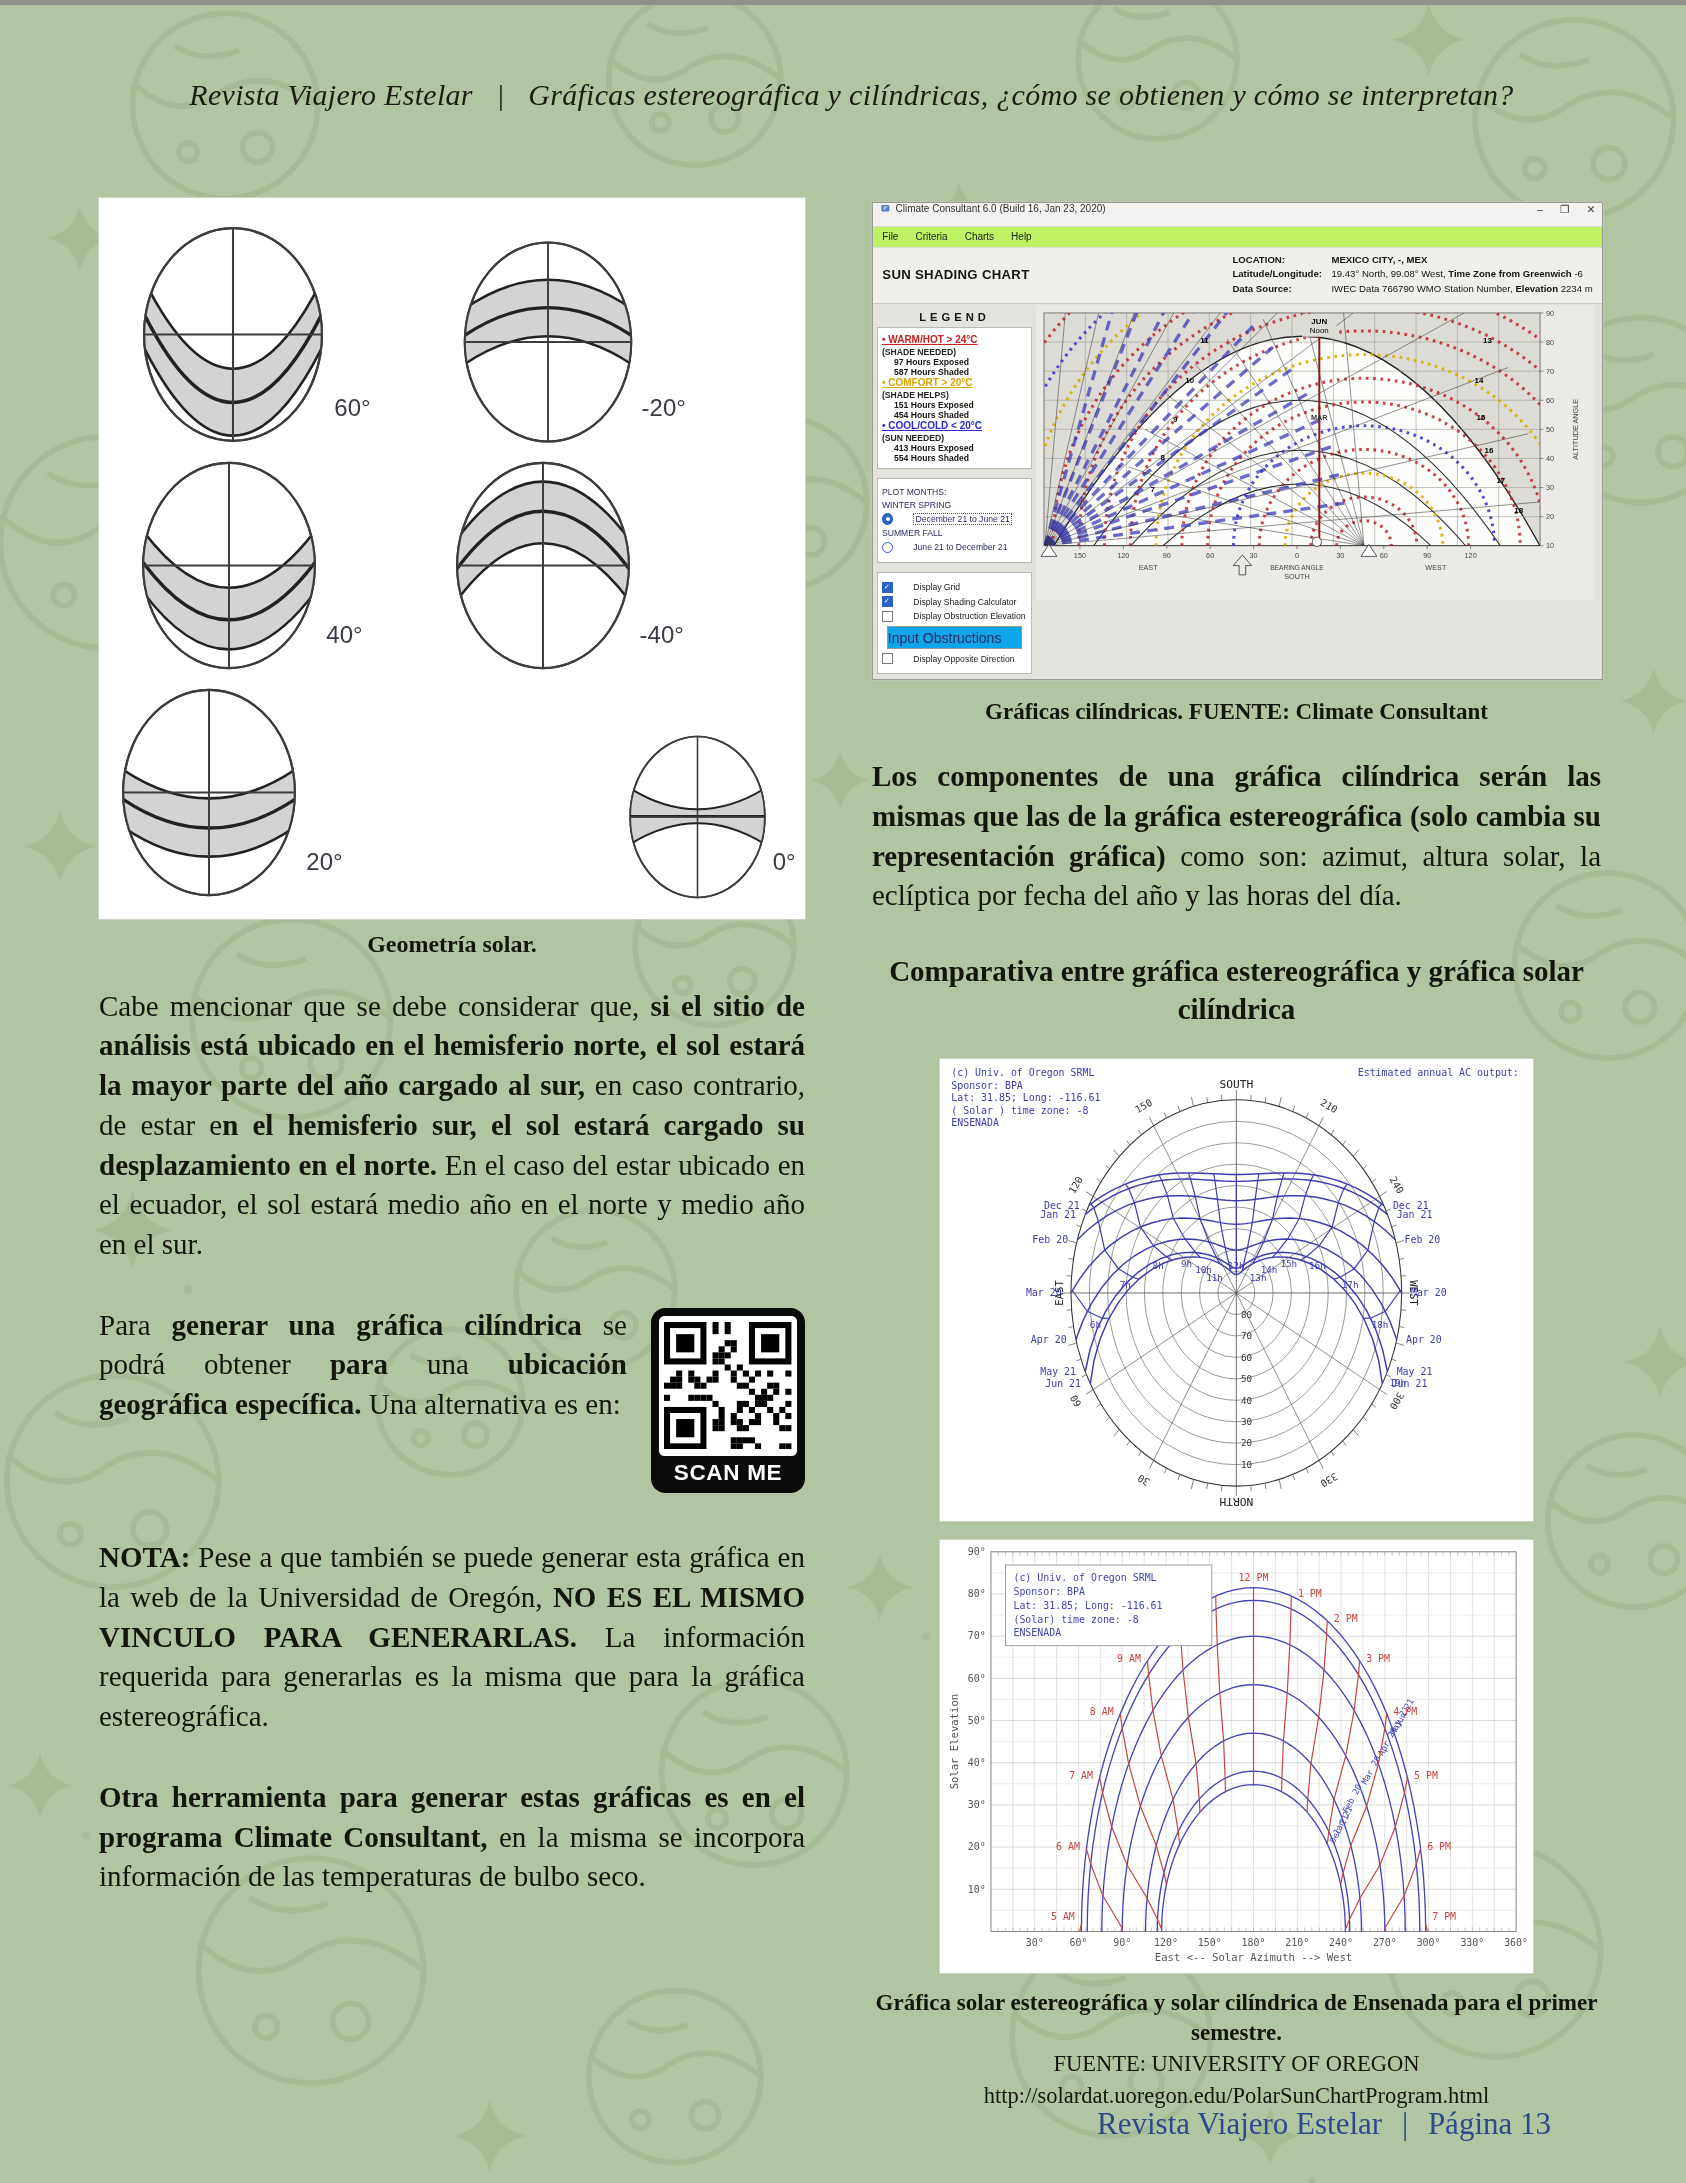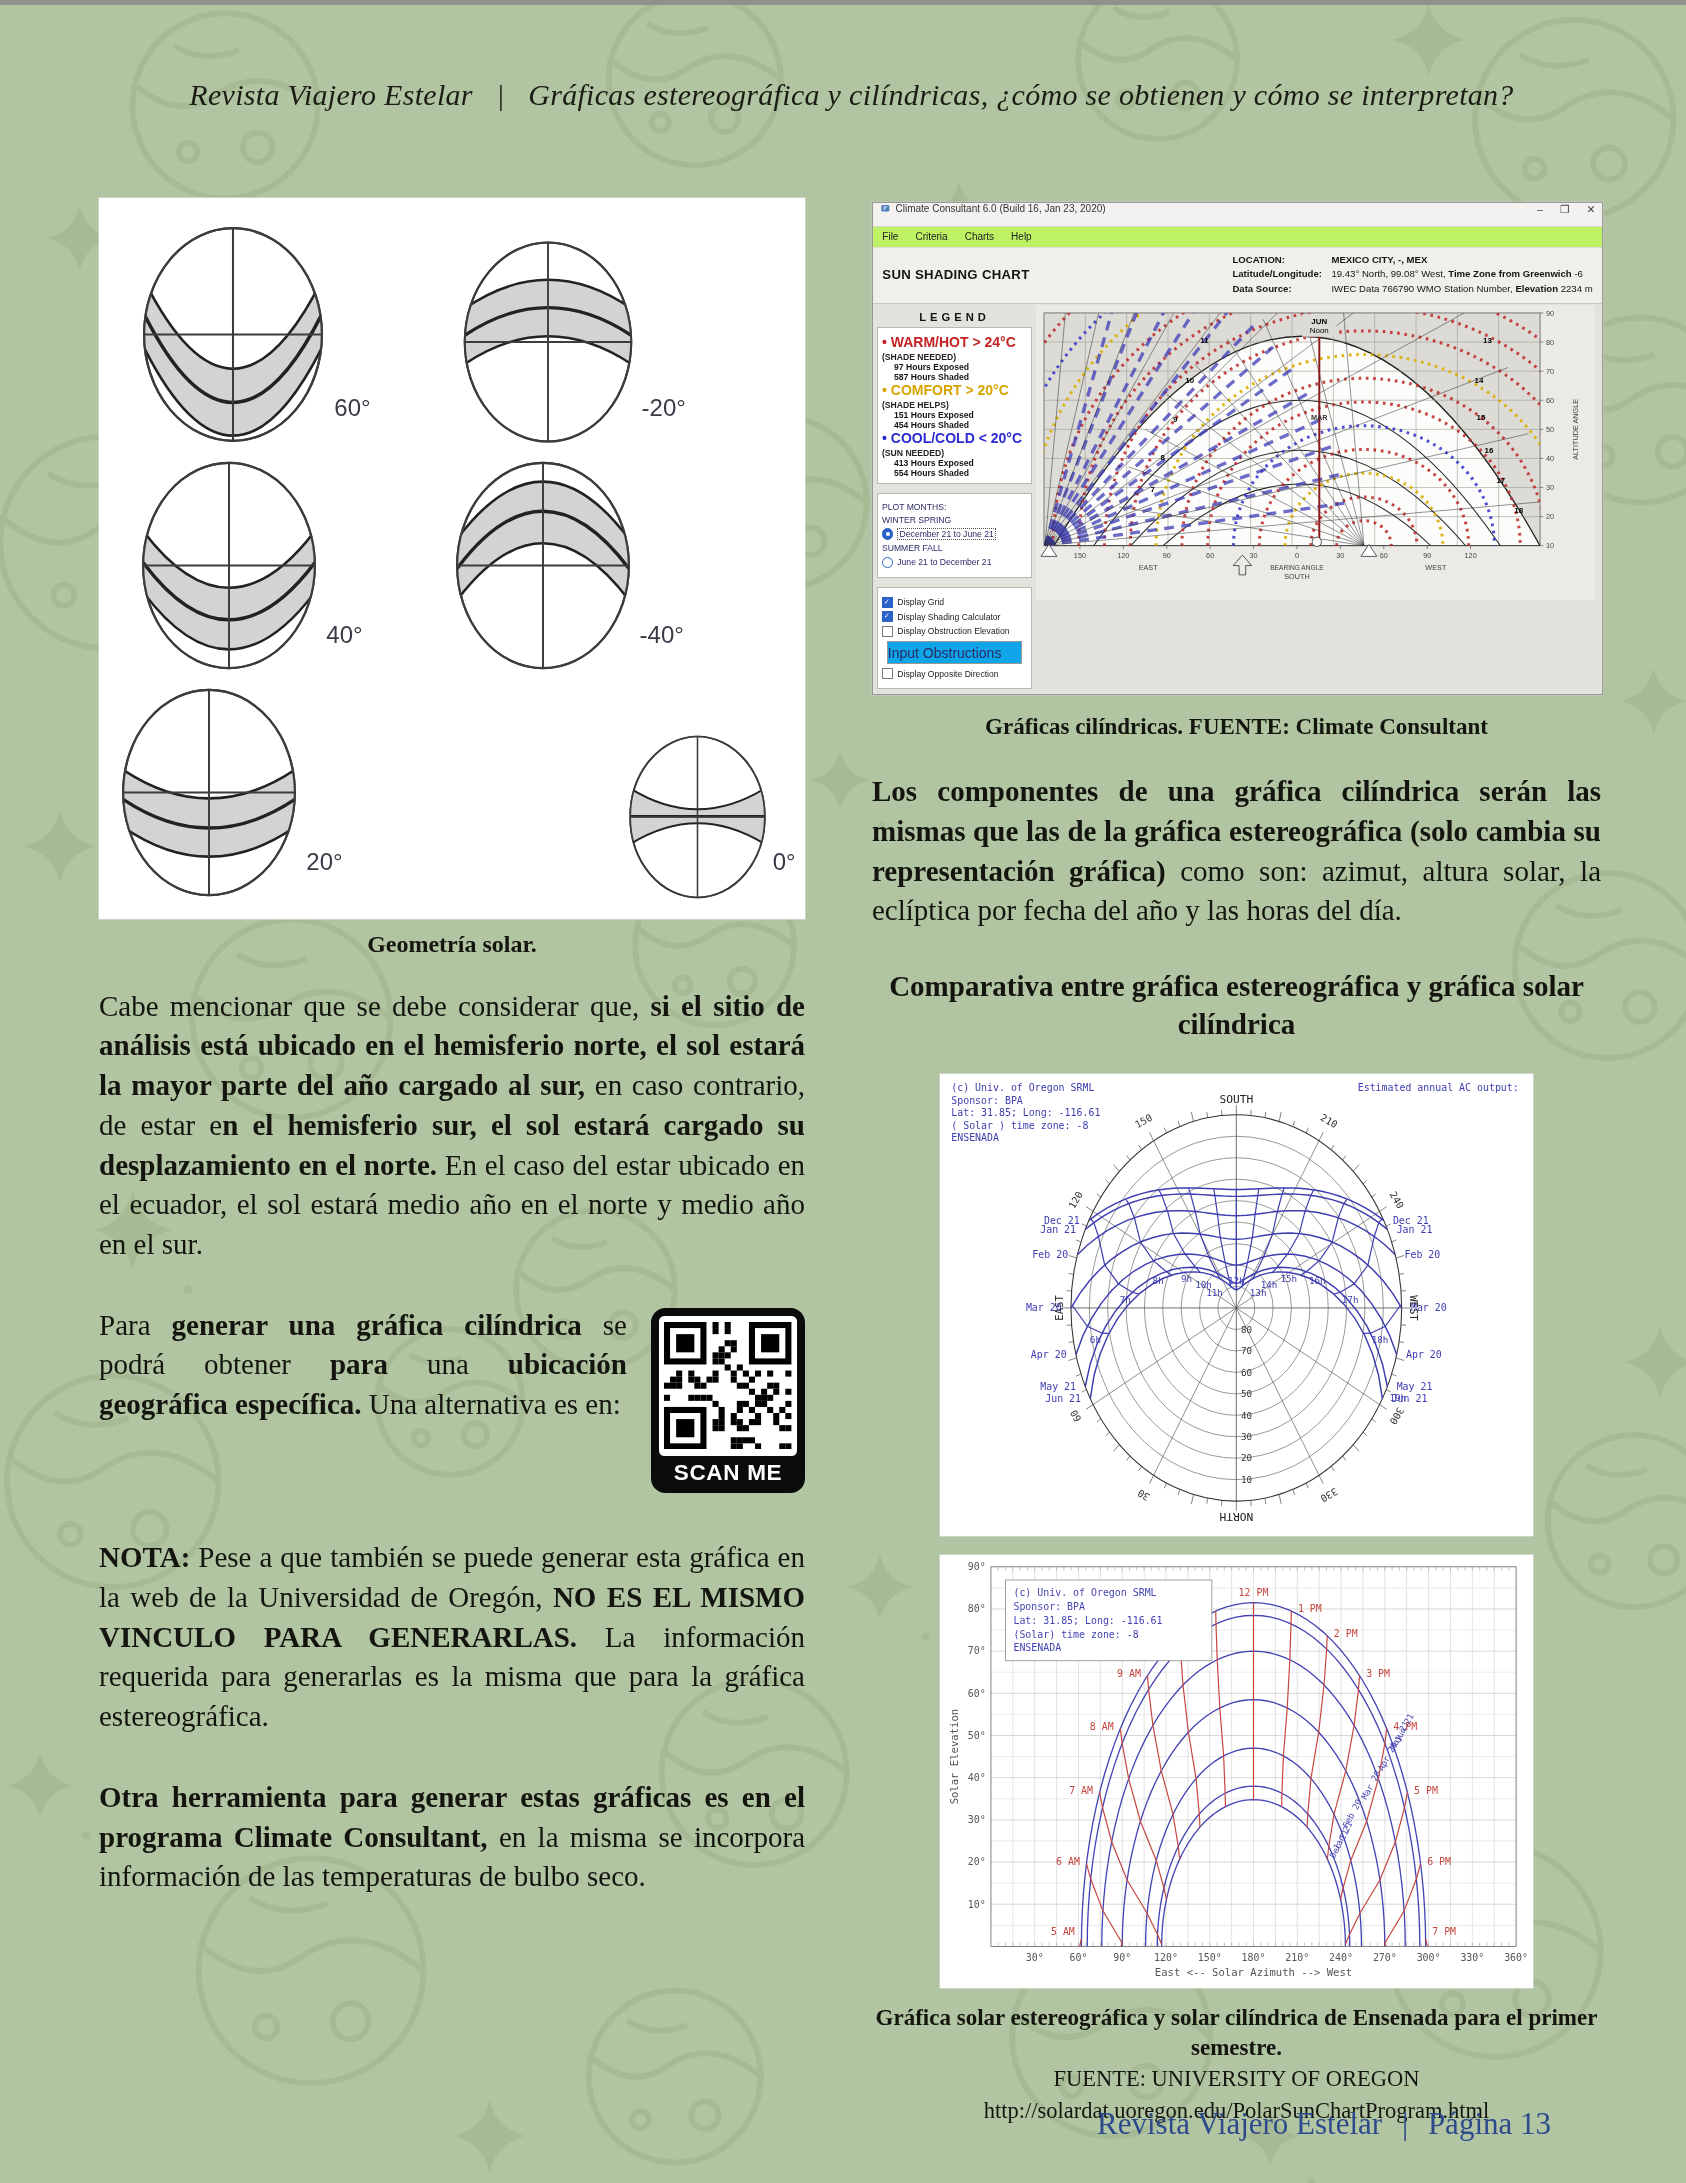--- a/index.html
+++ b/index.html
@@ -57,25 +57,25 @@
   .cc-charttitle{font-weight:700;font-size:13.2px;align-self:center;letter-spacing:0.3px;}
   .cc-info{margin-left:auto;font-size:9.6px;line-height:1.5;}
   .cc-info .row{display:flex;}
   .cc-info .lab{font-weight:700;width:99px;}
   .cc-info .val b{font-weight:700;}
   .cc-body{display:flex;background:#e4e2dd;}
   .cc-panel{width:163px;padding:5.3px 4px;box-sizing:border-box;font-size:8.6px;}
   .cc-chart{flex:1;padding:1.3px 1.3px 2.6px 0;}
   .lg-title{text-align:center;font-weight:700;letter-spacing:4px;font-size:11.2px;margin:2.6px 0 4px 0;}
   .lg-box{background:#fff;border:0.7px solid #b9b7b1;padding:5.3px 4px;}
-  .lg-name{font-weight:700;font-size:14px;}
+  .lg-name{font-weight:700;font-size:10px;text-decoration:underline;}
   .lg-sub{font-weight:700;color:#222;margin-top:2px;}
   .lg-line{text-align:left;padding-left:12px;font-weight:700;}
   .pm-box{background:#fff;border:0.7px solid #b9b7b1;margin-top:9.3px;padding:5.3px 4px;color:#2a2a66;}
-  .pm-row{display:flex;align-items:center;margin:3.3px 0;gap:4px;}
+  .pm-row{display:flex;align-items:center;margin:3.3px 0;gap:20px;}
   .radio{width:9.3px;height:9.3px;border-radius:50%;border:1px solid #2a62c8;display:inline-block;position:relative;flex:0 0 9.3px;}
   .radio.on{background:#2a62c8;}
   .radio.on::after{content:"";position:absolute;left:2.6px;top:2.6px;width:4px;height:4px;border-radius:50%;background:#fff;}
   .chk{width:9.3px;height:9.3px;border:1px solid #7a7a74;background:#fff;display:inline-block;flex:0 0 9.3px;}
   .chk.on{background:#2a62c8;border-color:#2a62c8;position:relative;}
   .chk.on::after{content:"✓";color:#fff;font-size:7.3px;position:absolute;left:0.7px;top:-0.7px;}
   .cc-btn{display:block;width:92%;margin:4px auto;background:#0ea5e9;border:0.7px solid #9a9a94;
           text-align:left;padding:2.6px 0;font-size:14px;}
   .pm-sel{border:0.7px dotted #555;padding:0 1.3px;}
 

